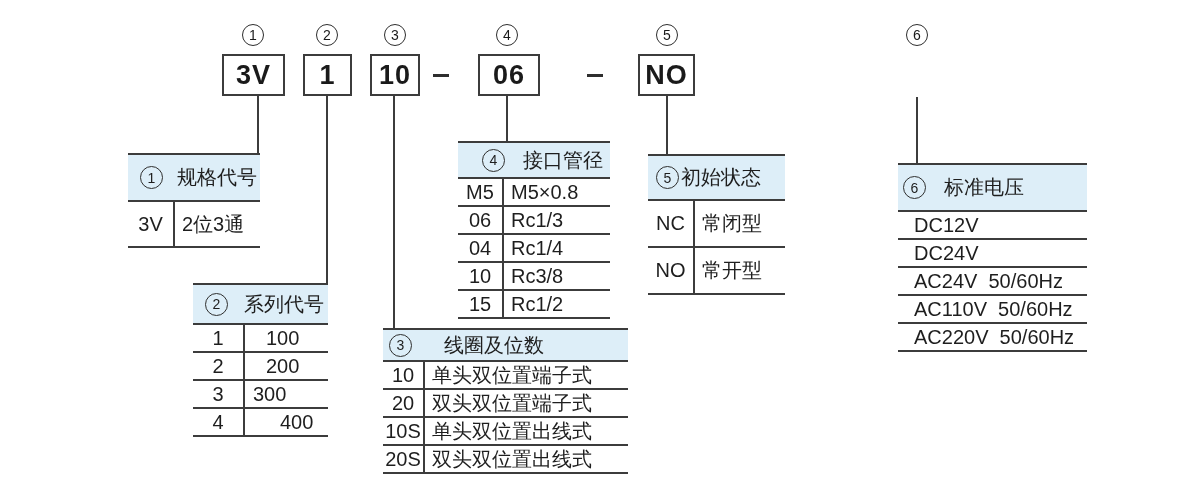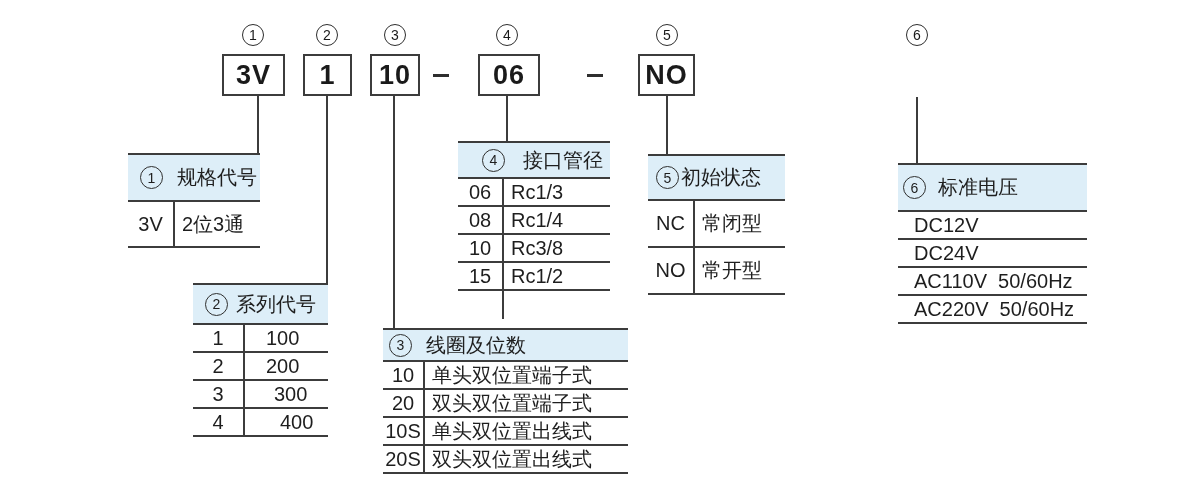--- a/index.html
+++ b/index.html
@@ -86,45 +86,45 @@
     <div class="trow">
       <span class="c1">3V</span>
       <span class="c2">2位3通</span>
     </div>
     <div class="vdiv" style="left:45px;top:47px;height:46px"></div>
   </div>
 
   <div class="tbl t2" style="left:193px;top:283px;width:135px">
     <div class="tbl-header" style="height:40px;padding-left:12px">
       <span class="circ">2</span>
-      <span style="margin-left:8px">系列代号</span>
+      <span style="margin-left:16px">系列代号</span>
     </div>
     <div class="trow">
       <span class="c1">1</span>
       <span class="c2" style="padding-left:23px">100</span>
     </div>
     <div class="trow">
       <span class="c1">2</span>
       <span class="c2" style="padding-left:23px">200</span>
     </div>
     <div class="trow">
       <span class="c1">3</span>
-      <span class="c2" style="padding-left:31px">300</span>
+      <span class="c2" style="padding-left:10px">300</span>
     </div>
     <div class="trow">
       <span class="c1">4</span>
       <span class="c2" style="padding-left:37px">400</span>
     </div>
     <div class="vdiv" style="left:50px;top:40px;height:112px"></div>
   </div>
 
   <div class="tbl t3" style="left:383px;top:328px;width:245px">
     <div class="tbl-header" style="height:32px;padding-left:6px">
       <span class="circ">3</span>
-      <span style="margin-left:14px">线圈及位数</span>
+      <span style="margin-left:32px">线圈及位数</span>
     </div>
     <div class="trow">
       <span class="c1">10</span>
       <span class="c2">单头双位置端子式</span>
     </div>
     <div class="trow">
       <span class="c1">20</span>
       <span class="c2">双头双位置端子式</span>
     </div>
     <div class="trow">
@@ -137,25 +137,29 @@
     </div>
     <div class="vdiv" style="left:40px;top:32px;height:112px"></div>
   </div>
 
   <div class="tbl t4" style="left:458px;top:141px;width:152px">
     <div class="tbl-header" style="height:36px;padding-left:24px">
       <span class="circ">4</span>
       <span style="margin-left:18px">接口管径</span>
     </div>
     <div class="trow">
+      <span class="c1">M5</span>
+      <span class="c2">M5×0.8</span>
+    </div>
+    <div class="trow">
       <span class="c1">06</span>
       <span class="c2">Rc1/3</span>
     </div>
     <div class="trow">
-      <span class="c1">08</span>
+      <span class="c1">04</span>
       <span class="c2">Rc1/4</span>
     </div>
     <div class="trow">
       <span class="c1">10</span>
       <span class="c2">Rc3/8</span>
     </div>
     <div class="trow">
       <span class="c1">15</span>
       <span class="c2">Rc1/2</span>
     </div>
@@ -174,29 +178,32 @@
     <div class="trow">
       <span class="c1">NO</span>
       <span class="c2">常开型</span>
     </div>
     <div class="vdiv" style="left:45px;top:45px;height:94px"></div>
   </div>
 
   <div class="tbl t6" style="left:898px;top:163px;width:189px">
     <div class="tbl-header" style="height:47px;padding-left:5px">
       <span class="circ">6</span>
-      <span style="margin-left:12px">标准电压</span>
+      <span style="margin-left:18px">标准电压</span>
     </div>
     <div class="trow">
       <span>DC12V</span>
     </div>
     <div class="trow">
       <span>DC24V</span>
     </div>
     <div class="trow">
+      <span>AC24V  50/60Hz</span>
+    </div>
+    <div class="trow">
       <span>AC110V  50/60Hz</span>
     </div>
     <div class="trow">
       <span>AC220V  50/60Hz</span>
     </div>
   </div>
 
 </div>
 
 </body></html>

